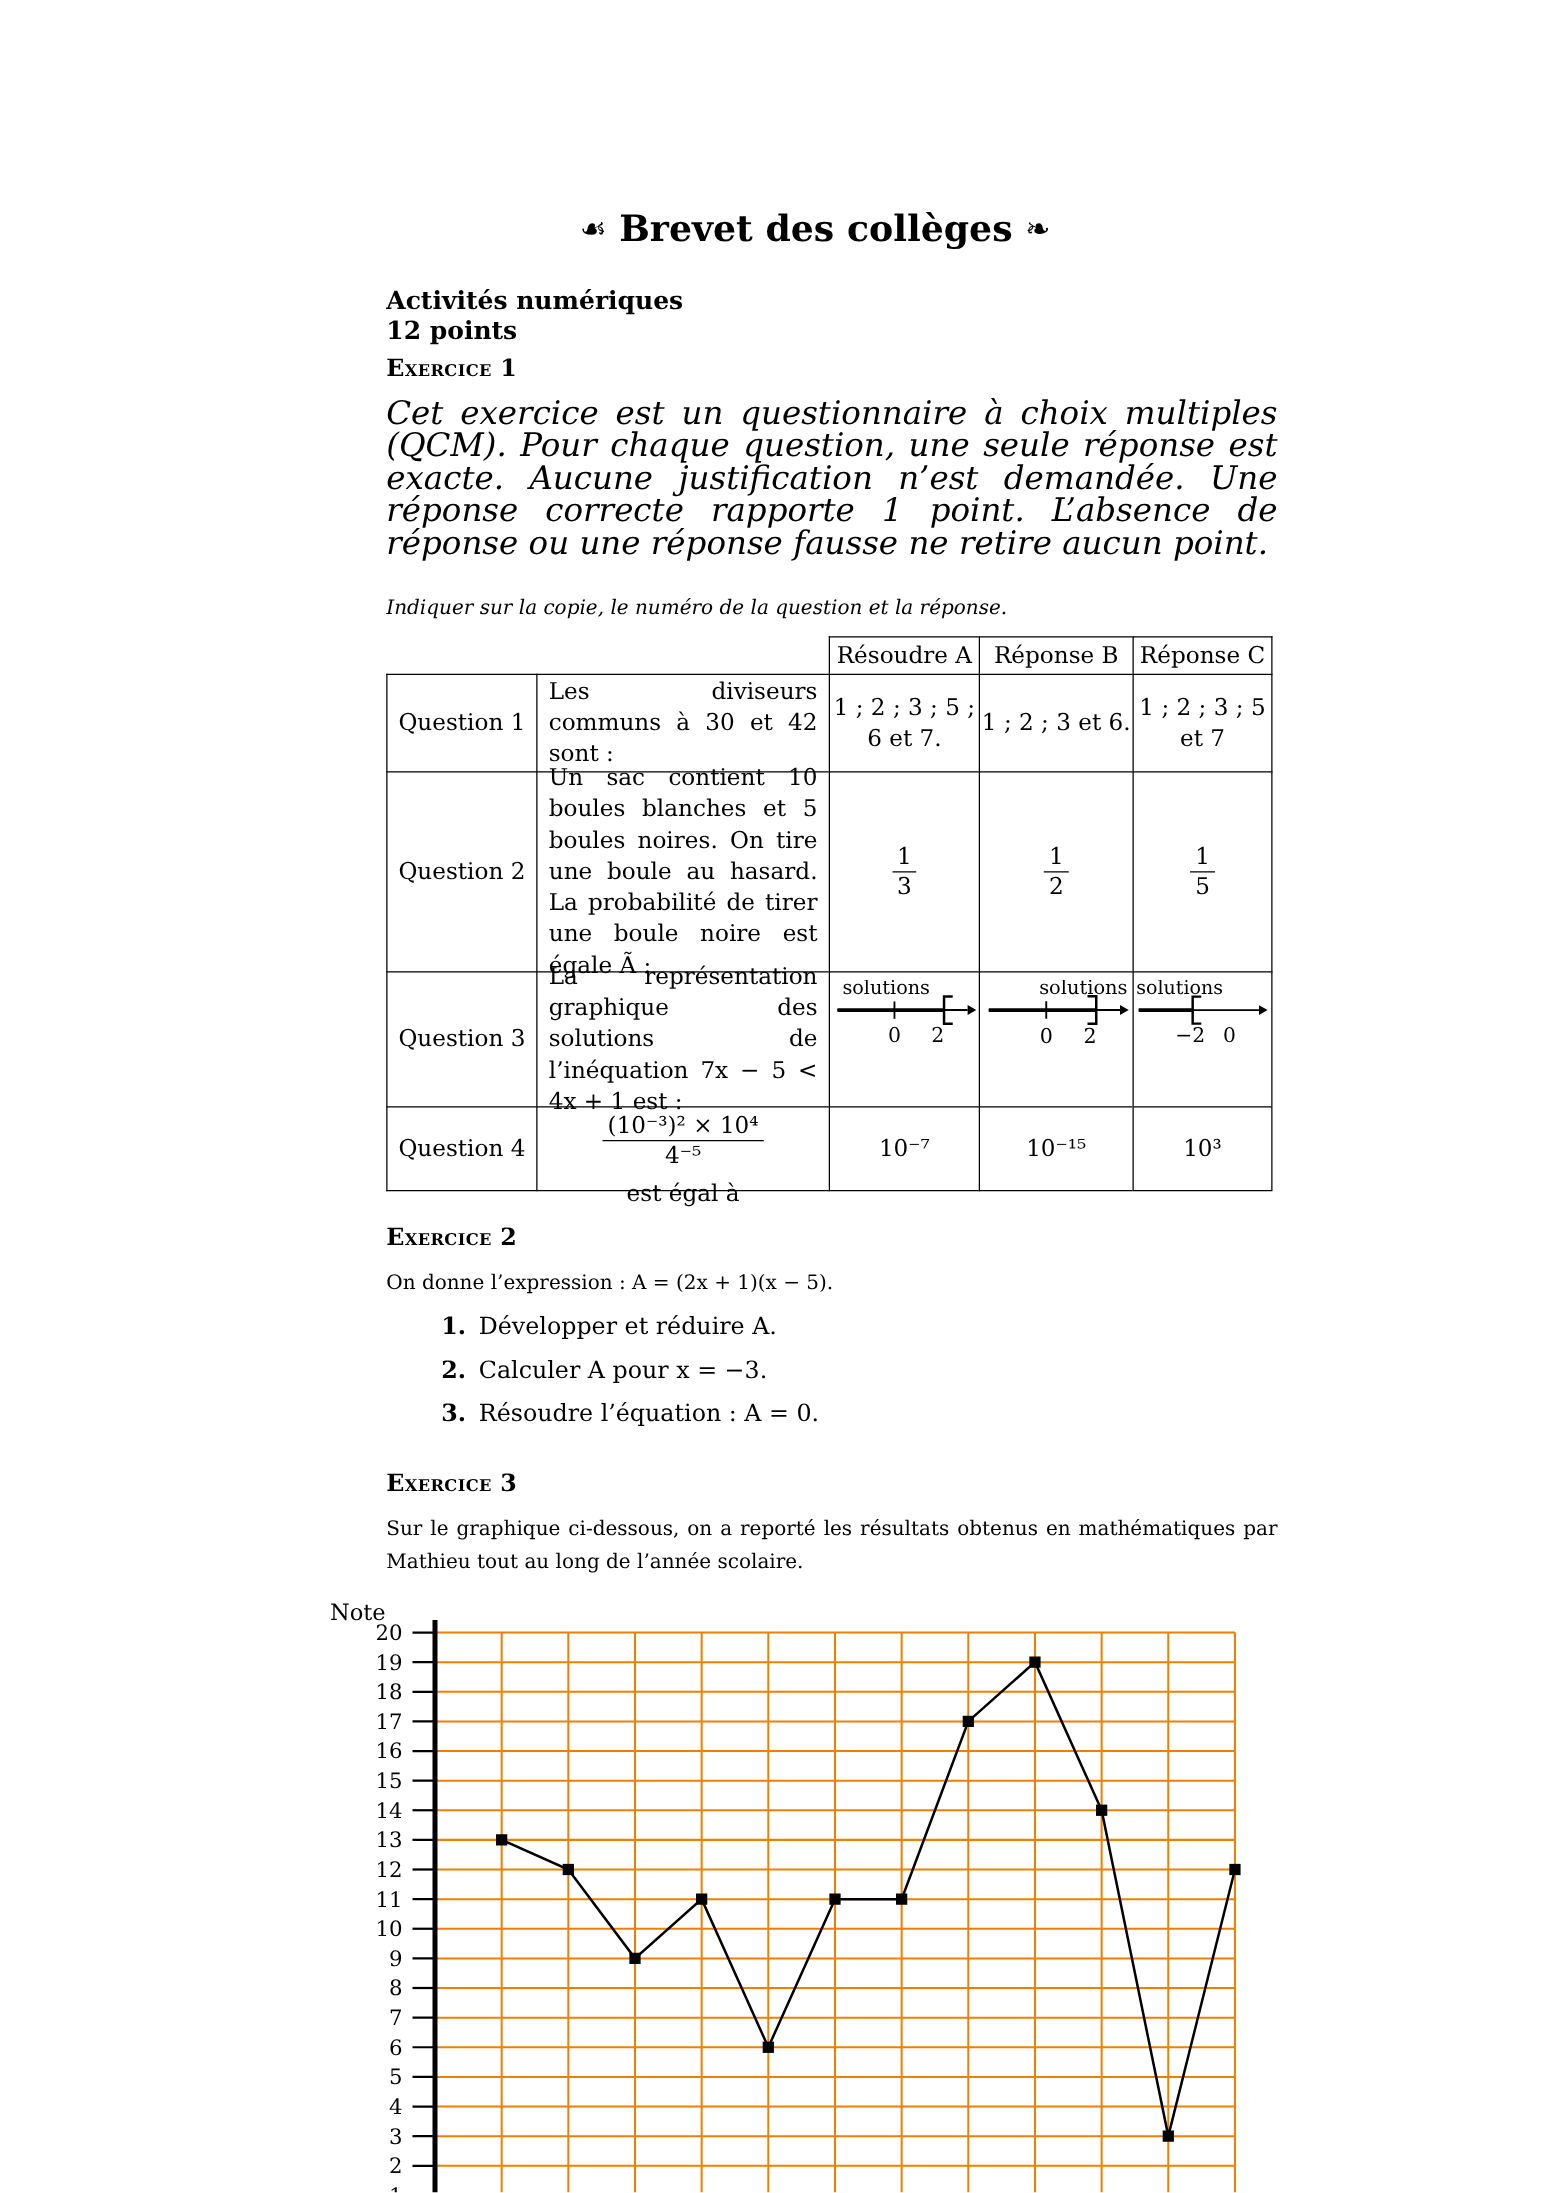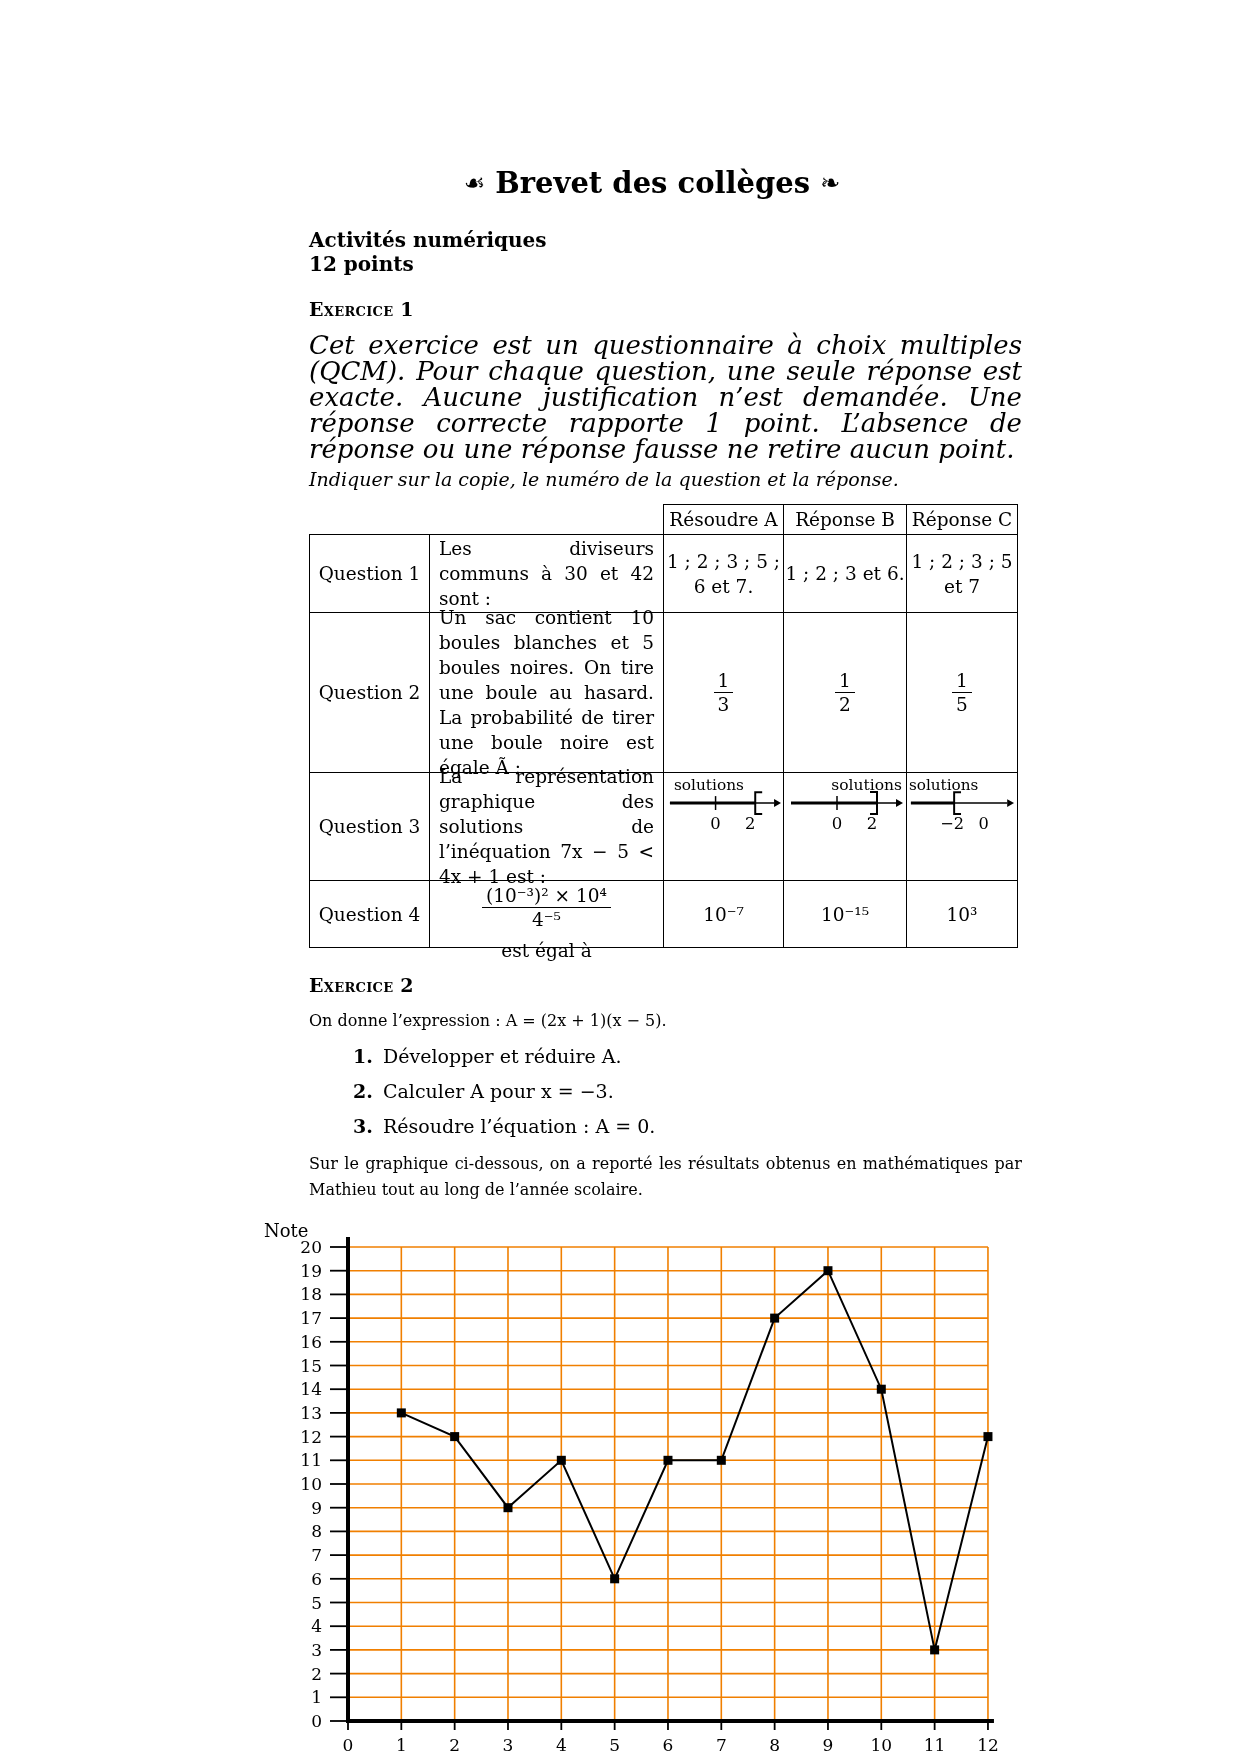--- a/index.html
+++ b/index.html
@@ -9,25 +9,25 @@
     background:#ffffff;
     font-family:"DejaVu Serif","Liberation Serif",serif;
     color:#000;
     overflow:hidden;
     padding-left:32px;
   }
   .title-block{padding-top:164px;text-align:center;font-weight:bold;font-size:29px;line-height:38px;}
   .ornament{font-family:"DejaVu Sans",sans-serif;font-size:24px;vertical-align:2px;}
   .col{margin-left:277px;width:713px;}
   .section-row{display:flex;justify-content:space-between;margin-top:26px;font-weight:bold;font-size:20px;flex-direction:column;}
-  .exheading{margin-top:22px;font-weight:bold;font-size:19px;font-variant:small-caps;letter-spacing:0.3px;}
+  .exheading{margin-top:8px;font-weight:bold;font-size:19px;font-variant:small-caps;letter-spacing:0.3px;}
   .exheading .num{font-variant:normal;}
   p{margin:0;}
   .intro{margin-top:12px;font-style:italic;font-size:26px;line-height:26px;text-align:justify;}
-  .instruction{margin-top:6px;font-style:italic;font-size:19px;}
+  .instruction{margin-top:28px;font-style:italic;font-size:16px;}
   .body-text{margin-top:12px;font-size:16px;line-height:26px;text-align:justify;}
 
   
   .qtable{
     margin-top:14px;
     display:grid;
     grid-template-columns:120px 234px 120px 123px 112px;
     grid-template-rows:30px 78px 160px 108px 68px;
     font-size:18.5px;line-height:25px;
   }
@@ -180,20 +180,21 @@
     </div>
     <div class="li">
       <span class="marker">2.</span>
       <span>Calculer A pour x = −3.</span>
     </div>
     <div class="li">
       <span class="marker">3.</span>
       <span>Résoudre l’équation : A = 0.</span>
     </div>
 
+    <div class="exheading" style="margin-top:32px;"><span>Exercice</span> <span class="num">3</span></div>
 
     <p class="body-text">Sur le graphique ci-dessous, on a reporté les résultats obtenus en mathématiques par Mathieu tout au long de l’année scolaire.</p>
 
   </div>
 
   <div class="chart-block">
     <svg width="790" height="566" viewBox="0 0 790 566">
         <line x1="149.32999999999998" y1="34" x2="149.32999999999998" y2="508" stroke="#f07f00" stroke-width="1.6"></line>
         <line x1="202.66" y1="34" x2="202.66" y2="508" stroke="#f07f00" stroke-width="1.6"></line>
         <line x1="255.99" y1="34" x2="255.99" y2="508" stroke="#f07f00" stroke-width="1.6"></line>

